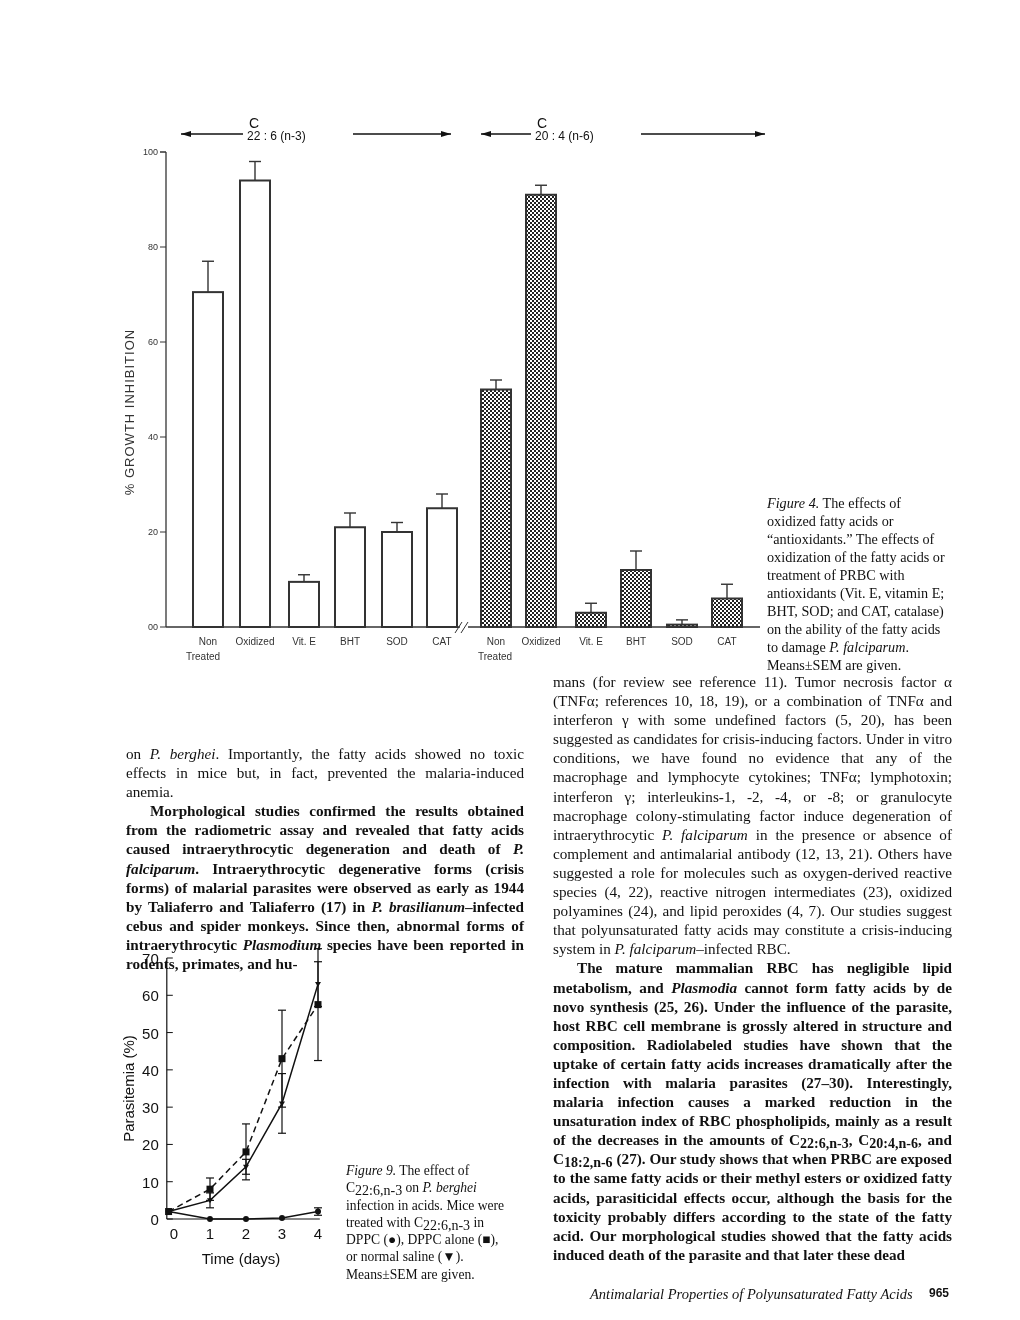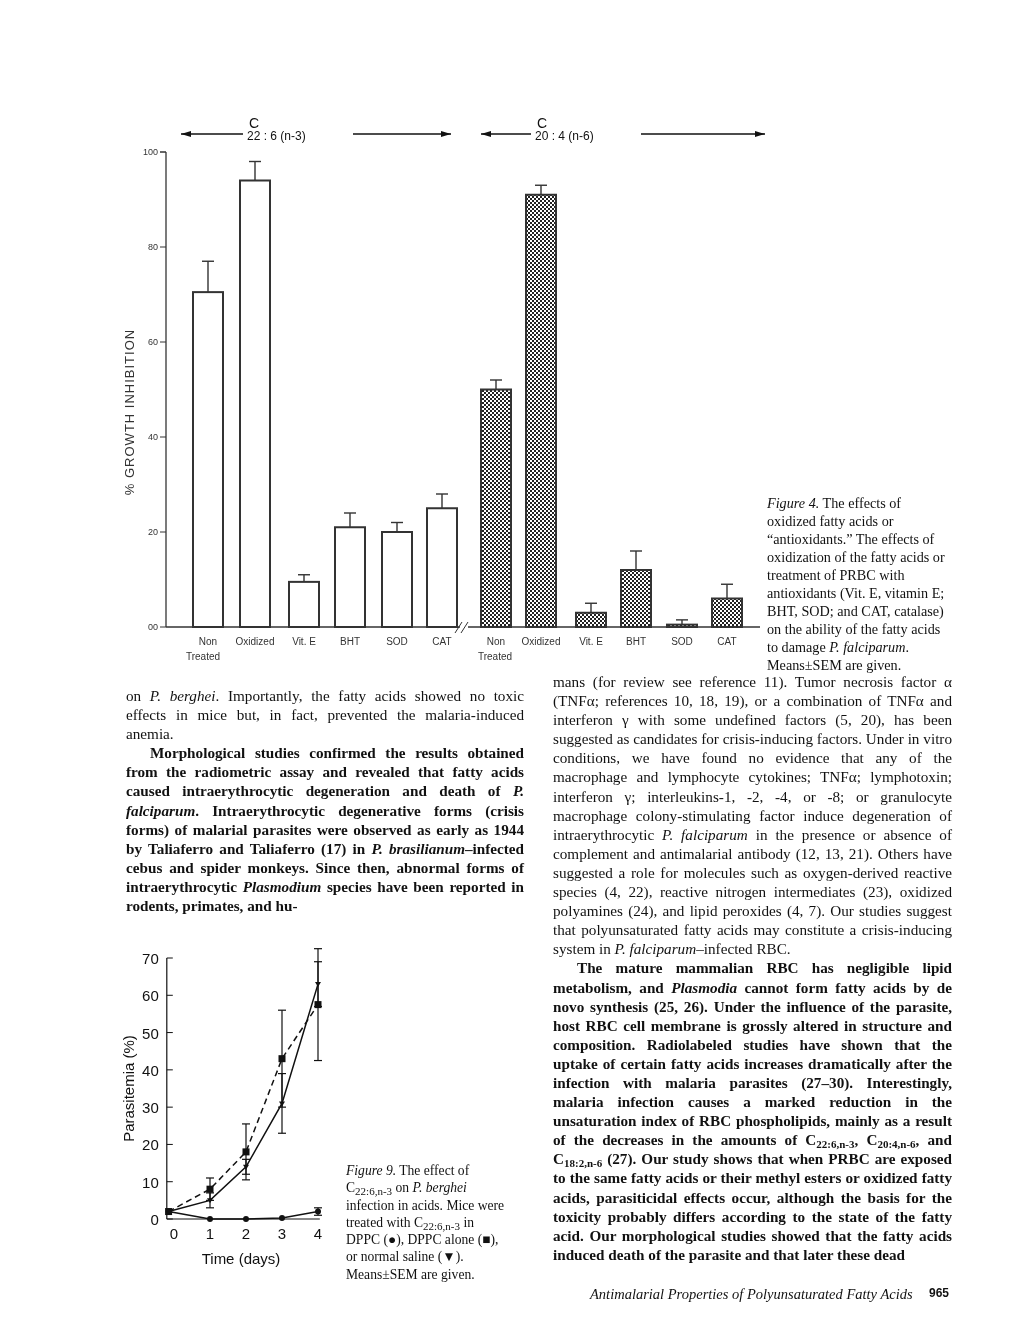--- a/index.html
+++ b/index.html
@@ -4,21 +4,21 @@
 <style>
   html, body { margin:0; padding:0; background:#fff; }
   body { width:1020px; height:1320px; position:relative; overflow:hidden; color:#111; font-family:"Liberation Serif", serif; }
   .abs { position:absolute; }
   .sans { font-family:"Liberation Sans", sans-serif; }
   .col-text { font-size:15.2px; line-height:19.1px; text-align:justify; }
   .col-text p { margin:0; }
   .col-text p.ind { text-indent:24px;font-weight:bold; }
   .caption { font-size:14.2px; line-height:18px; }
   i { font-style:italic; }
-  sub { font-size:11px; vertical-align:-3px; line-height:0; }
+  sub { font-size:14px; vertical-align:-3px; line-height:0; }
 </style>
 </head>
 <body>
 
 <svg class="abs" id="fig4" style="left:0;top:0" width="1020" height="700">
     <defs>
       <pattern id="stip" width="4" height="4" patternUnits="userSpaceOnUse">
         <rect width="4" height="4" fill="#fff"></rect>
         <rect x="0" y="0" width="2" height="2" fill="#222"></rect>
         <rect x="2" y="2" width="2" height="2" fill="#222"></rect>
@@ -103,21 +103,21 @@
     <path d="M765,134 l-10,-3 l0,6 z" fill="#111"></path>
     <rect x="531" y="118" width="110" height="24" fill="#fff"></rect>
     <text x="537" y="128" font-size="14" font-family="Liberation Sans, sans-serif" fill="#111">C</text>
     <text x="535" y="140" font-size="12" font-family="Liberation Sans, sans-serif" fill="#111">20 : 4 (n-6)</text>
   </svg>
 
 <div class="abs caption" style="left:767px;top:494px;width:184px;">
   <i>Figure 4.</i><span> The effects of oxidized fatty acids or “antioxidants.” The effects of oxidization of the fatty acids or treatment of PRBC with antioxidants (Vit. E, vitamin E; BHT, SOD; and CAT, catalase) on the ability of the fatty acids to damage </span><i>P. falciparum</i><span>. Means±SEM are given.</span>
 </div>
 
-<div class="abs col-text" id="leftcol" style="left:126px;top:686px;width:398px;">
+<div class="abs col-text" id="leftcol" style="left:126px;top:744px;width:398px;">
     <p>on <i>P. berghei</i>. Importantly, the fatty acids showed no toxic effects in mice but, in fact, prevented the malaria-induced anemia.</p>
     <p class="ind">Morphological studies confirmed the results obtained from the radiometric assay and revealed that fatty acids caused intraerythrocytic degeneration and death of <i>P. falciparum</i>. Intraerythrocytic degenerative forms (crisis forms) of malarial parasites were observed as early as 1944 by Taliaferro and Taliaferro (17) in <i>P. brasilianum</i>–infected cebus and spider monkeys. Since then, abnormal forms of intraerythrocytic <i>Plasmodium</i> species have been reported in rodents, primates, and hu-</p>
   </div>
 <div class="abs col-text" id="rightcol" style="left:553px;top:672px;width:399px;">
     <p>mans (for review see reference 11). Tumor necrosis factor α (TNFα; references 10, 18, 19), or a combination of TNFα and interferon γ with some undefined factors (5, 20), has been suggested as candidates for crisis-inducing factors. Under in vitro conditions, we have found no evidence that any of the macrophage and lymphocyte cytokines; TNFα; lymphotoxin; interferon γ; interleukins-1, -2, -4, or -8; or granulocyte macrophage colony-stimulating factor induce degeneration of intraerythrocytic <i>P. falciparum</i> in the presence or absence of complement and antimalarial antibody (12, 13, 21). Others have suggested a role for molecules such as oxygen-derived reactive species (4, 22), reactive nitrogen intermediates (23), oxidized polyamines (24), and lipid peroxides (4, 7). Our studies suggest that polyunsaturated fatty acids may constitute a crisis-inducing system in <i>P. falciparum</i>–infected RBC.</p>
     <p class="ind">The mature mammalian RBC has negligible lipid metabolism, and <i>Plasmodia</i> cannot form fatty acids by de novo synthesis (25, 26). Under the influence of the parasite, host RBC cell membrane is grossly altered in structure and composition. Radiolabeled studies have shown that the uptake of certain fatty acids increases dramatically after the infection with malaria parasites (27–30). Interestingly, malaria infection causes a marked reduction in the unsaturation index of RBC phospholipids, mainly as a result of the decreases in the amounts of C<sub>22:6,n-3</sub>, C<sub>20:4,n-6</sub>, and C<sub>18:2,n-6</sub> (27). Our study shows that when PRBC are exposed to the same fatty acids or their methyl esters or oxidized fatty acids, parasiticidal effects occur, although the basis for the toxicity probably differs according to the state of the fatty acid. Our morphological studies showed that the fatty acids induced death of the parasite and that later these dead</p>
   </div>
 
 <svg class="abs" id="fig5" style="left:100px;top:940px" width="240" height="330">
     <line x1="66.8" y1="18" x2="66.8" y2="279" stroke="#111" stroke-width="1.2"></line>

